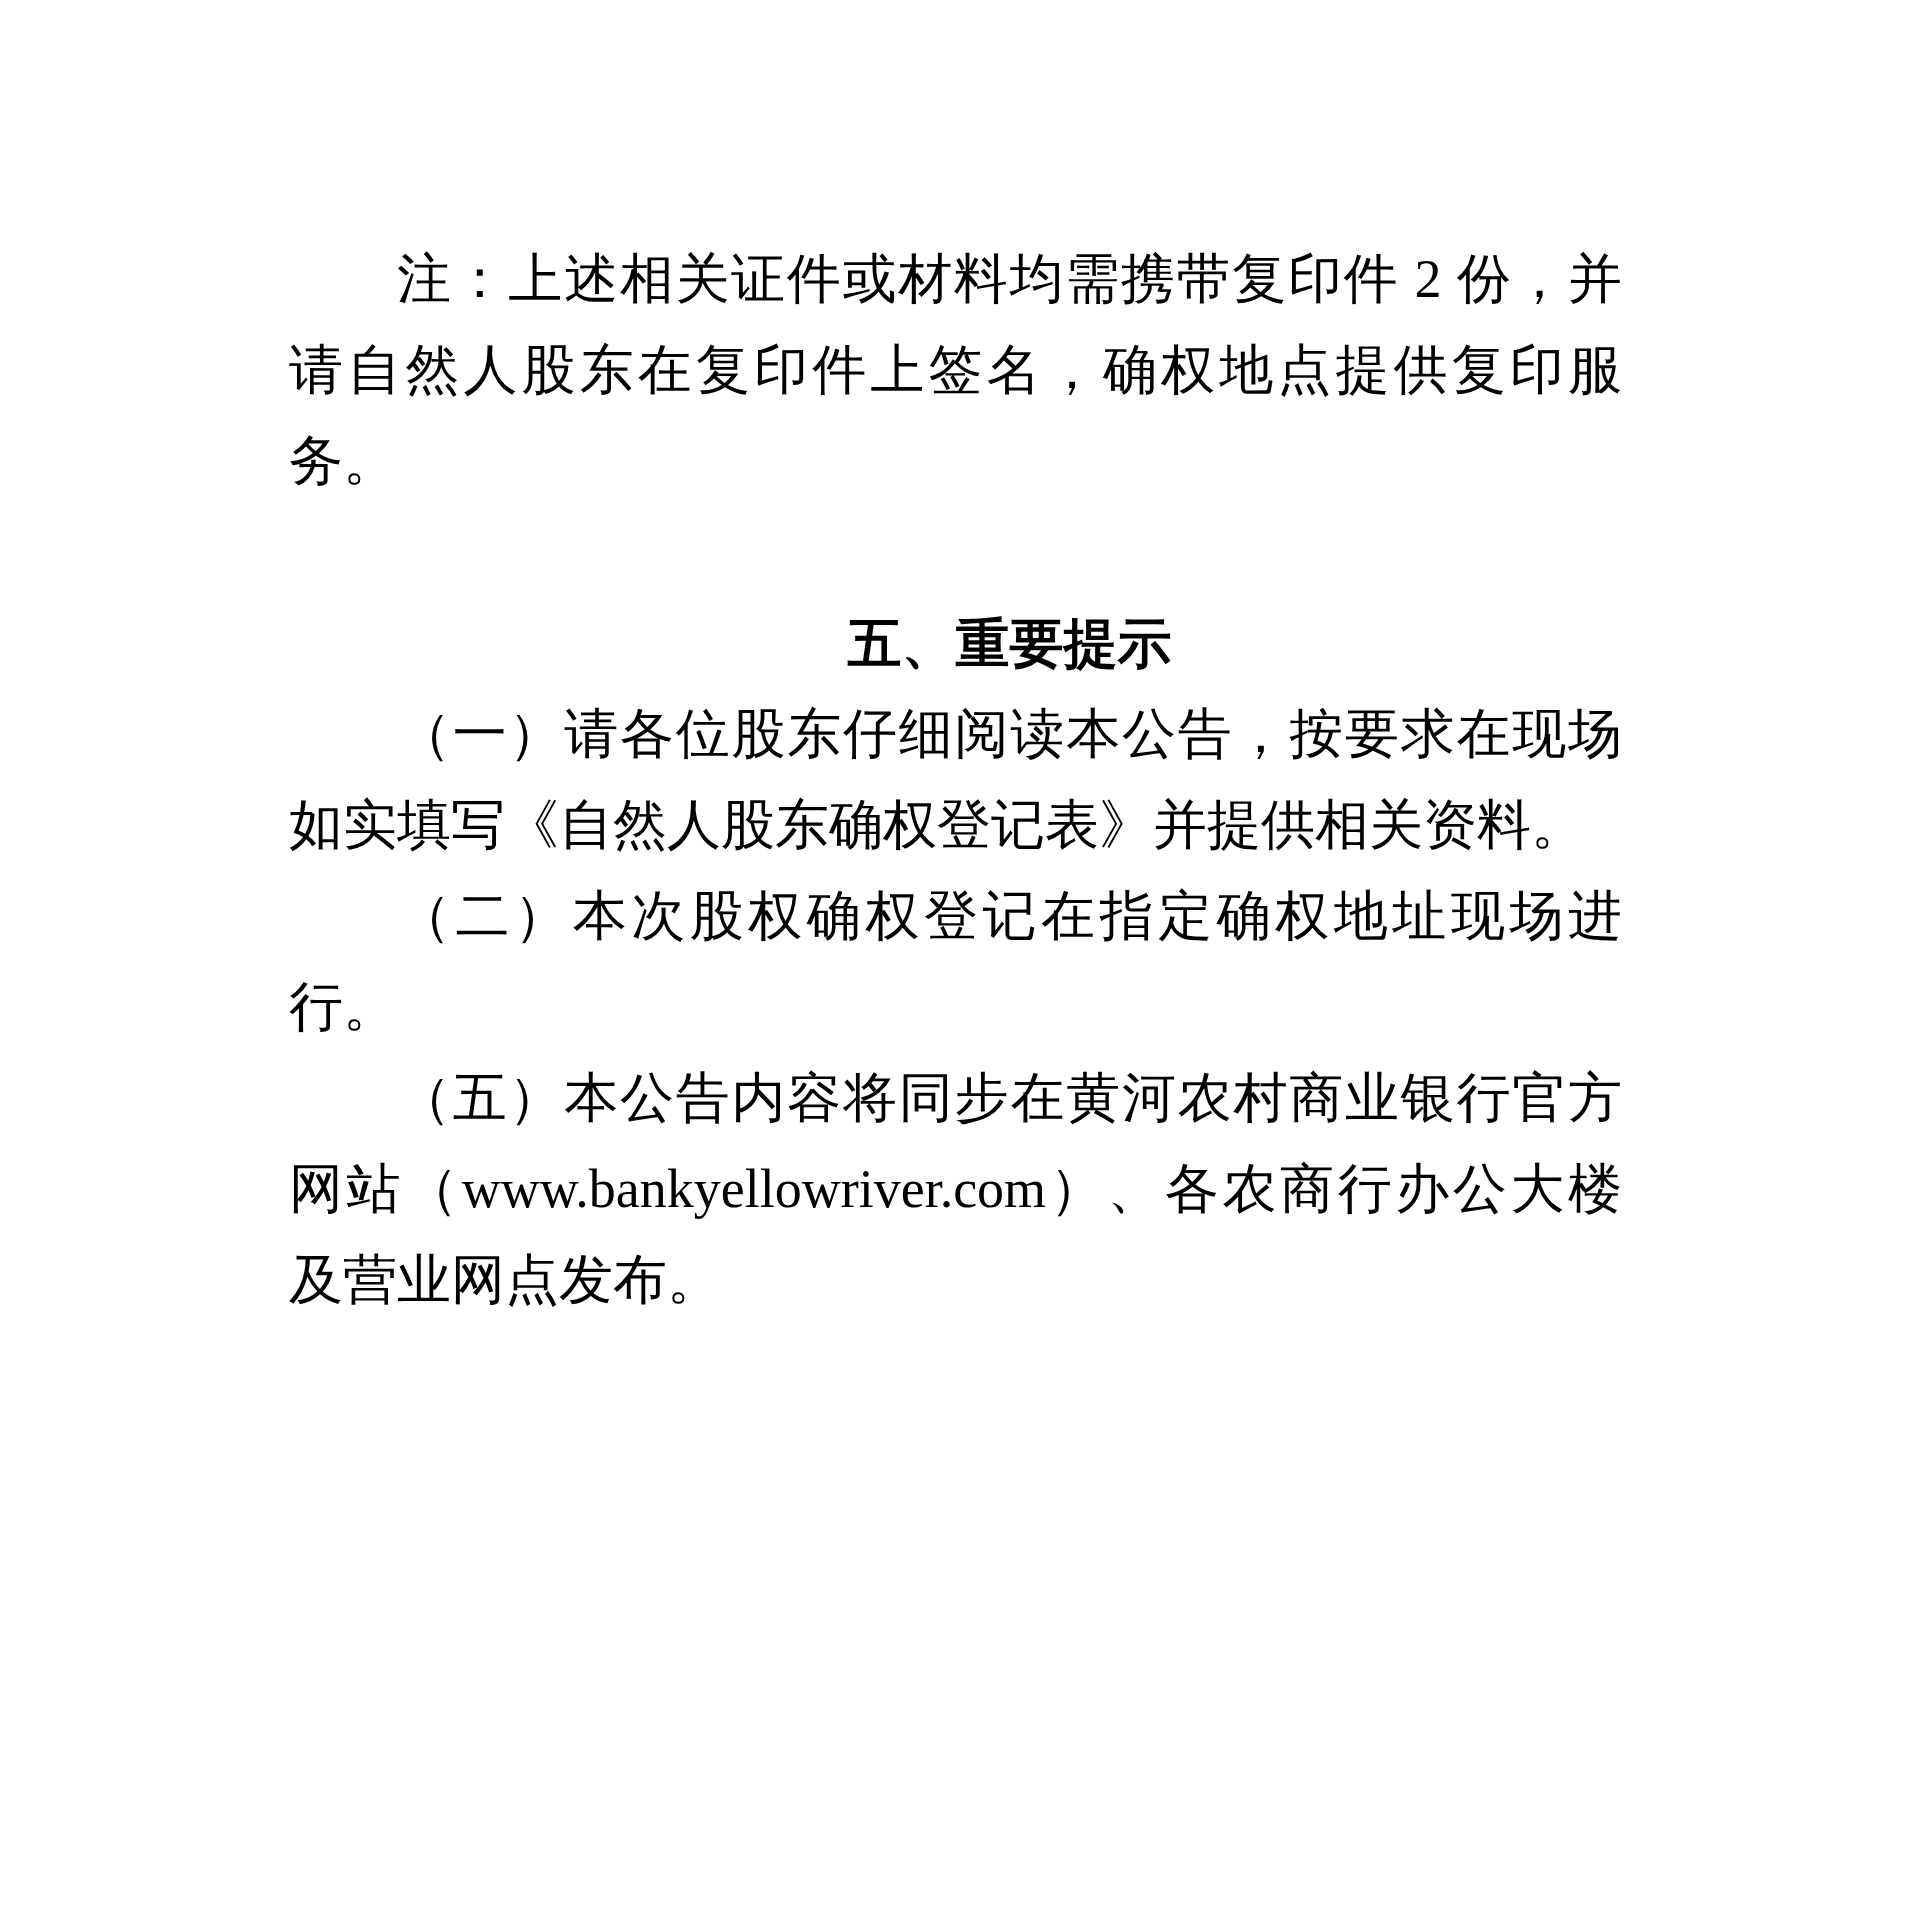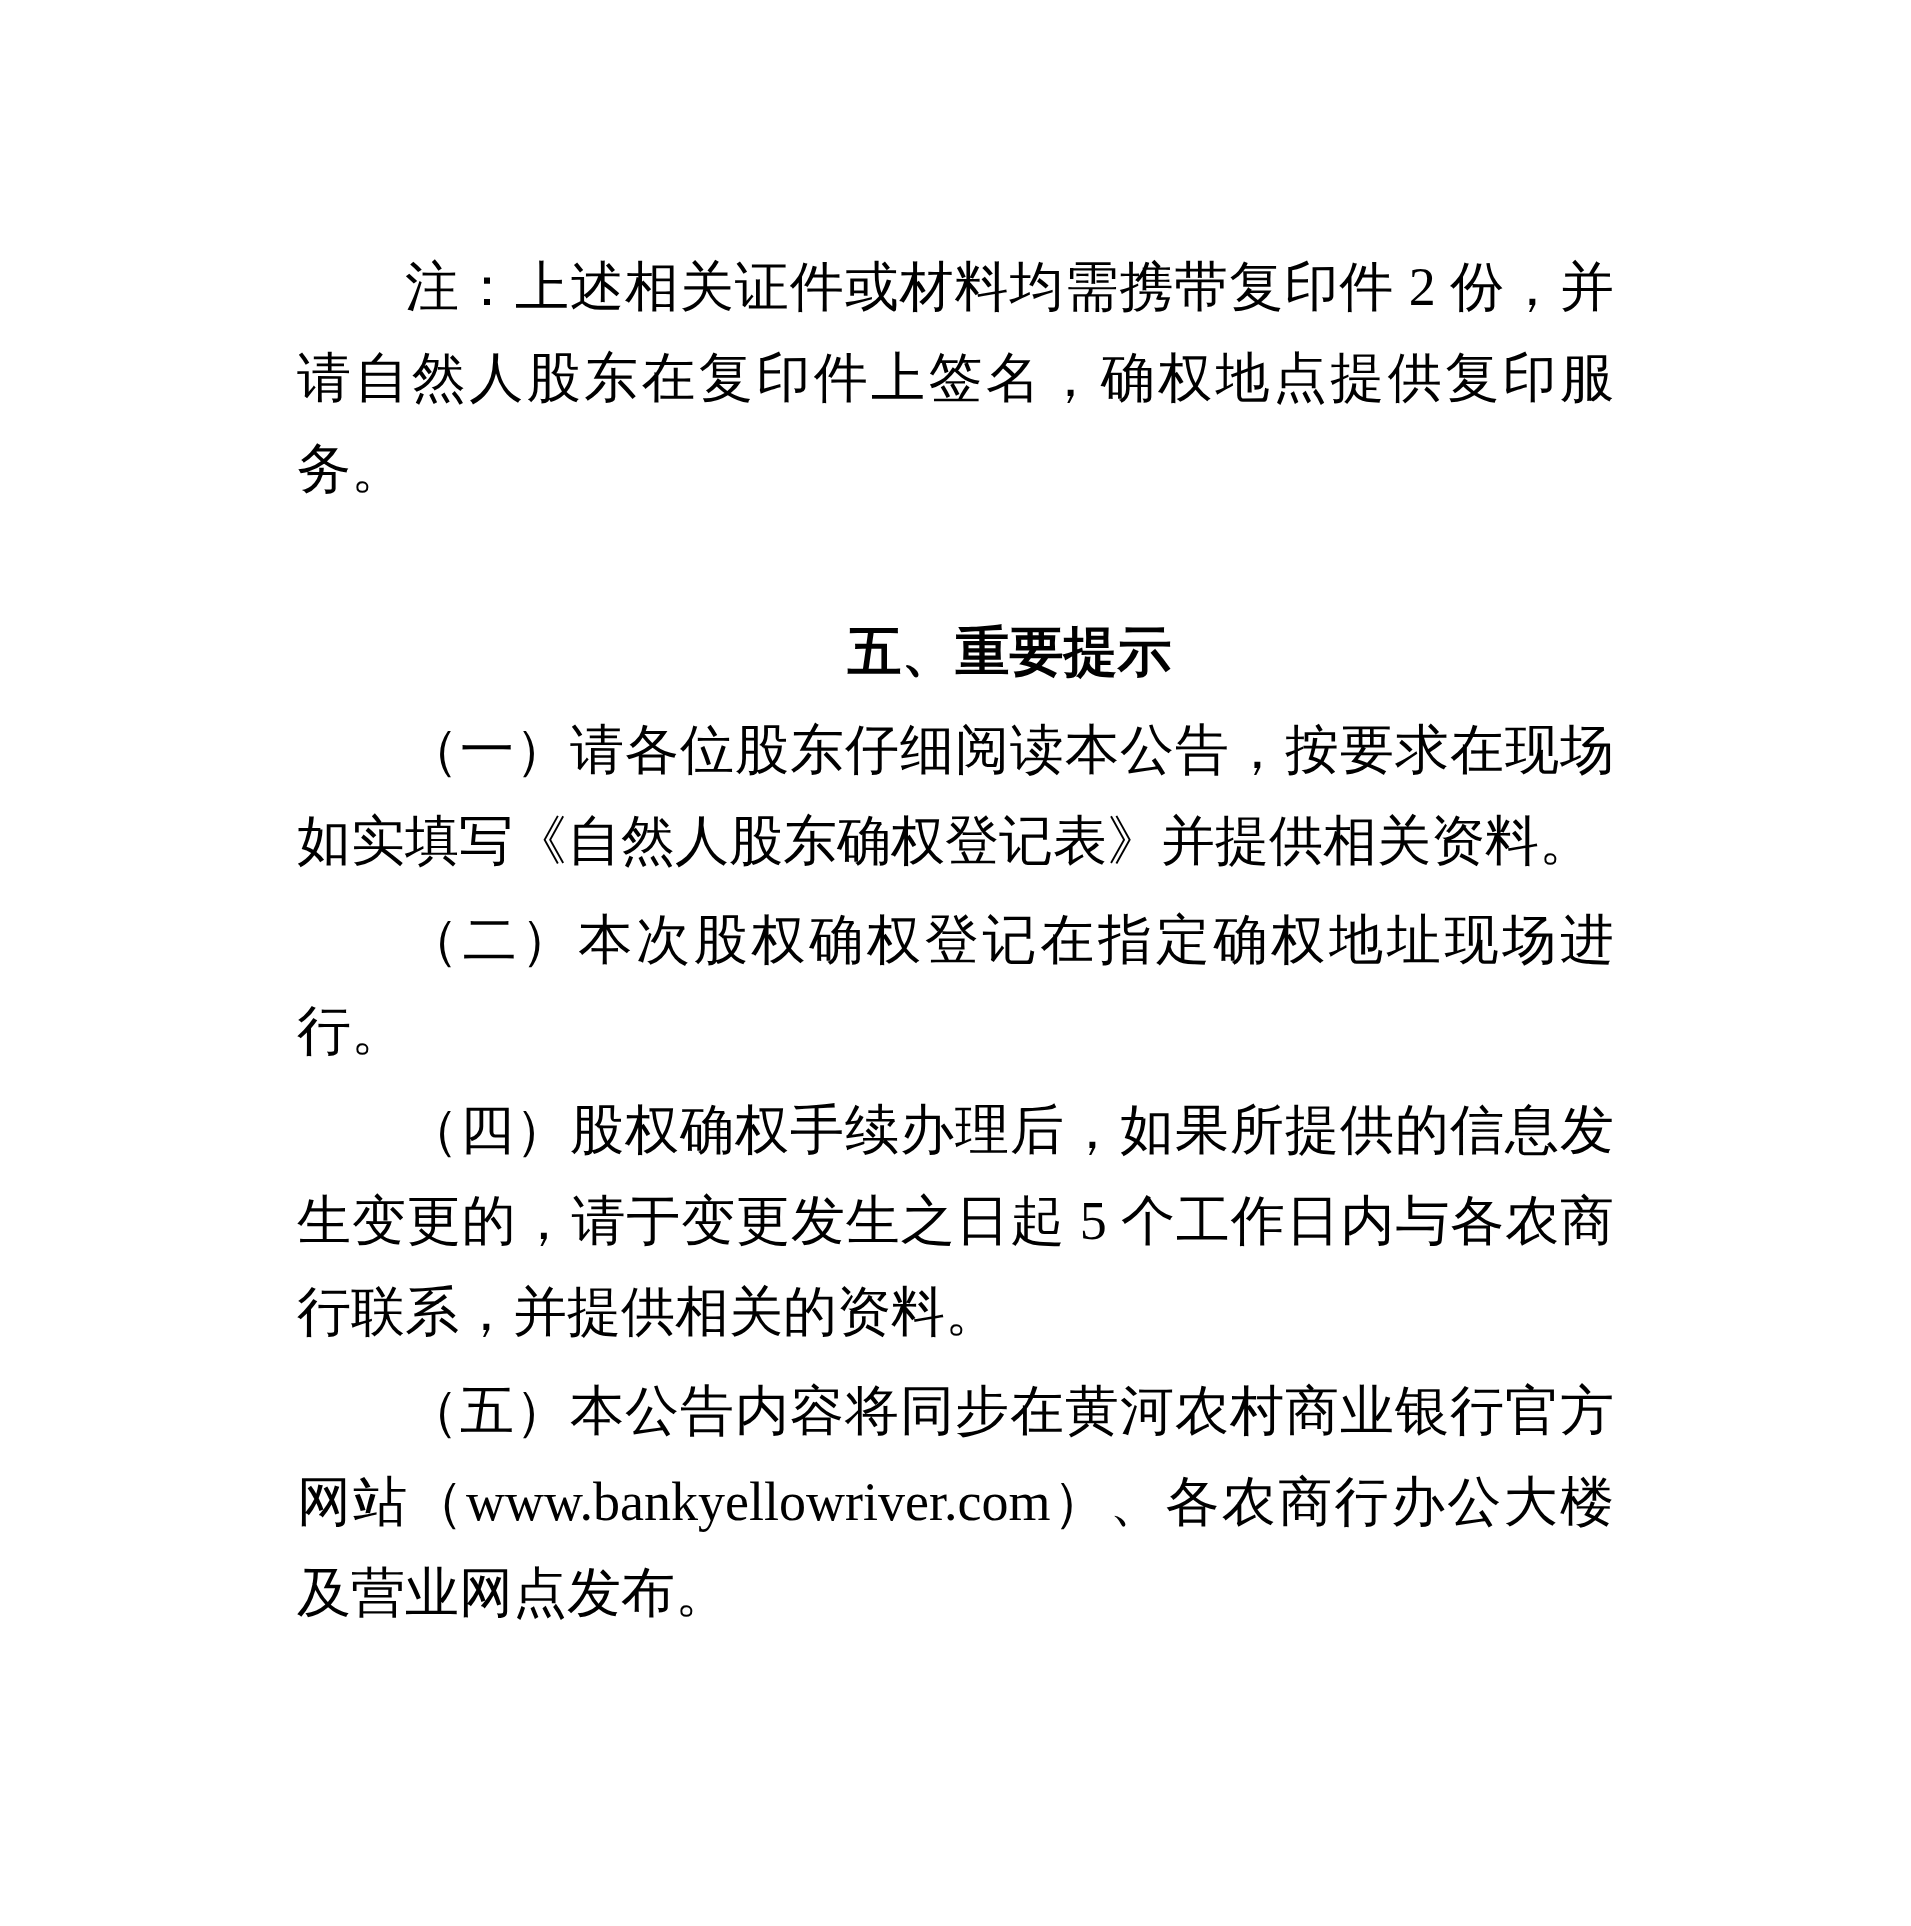--- a/index.html
+++ b/index.html
@@ -19,21 +19,21 @@
     left: 289px;
     top: 234px;
     width: 1333px;
     color: #000000;
     font-family: "Liberation Serif", "DejaVu Serif", serif;
     font-size: 54px;
     line-height: 91px;
     text-align: justify;
   }
   .body-para {
-    margin: 8px;
+    margin: 0;
     text-indent: 2em;
   }
   .heading {
     margin: 91px 0 0 0;
     font-size: 54px;
     line-height: 91px;
     font-weight: bold;
     font-family: "Liberation Sans", "DejaVu Sans", sans-serif;
     text-indent: 2em;
     text-align: center;
@@ -47,19 +47,18 @@
 
     <p class="body-para">注：上述相关证件或材料均需携带复印件 2 份，并请自然人股东在复印件上签名，确权地点提供复印服务。</p>
 
     <h2 class="heading">五、重要提示</h2>
 
     <p class="body-para">（一）请各位股东仔细阅读本公告，按要求在现场如实填写《自然人股东确权登记表》并提供相关资料。</p>
 
     <p class="body-para">（二）本次股权确权登记在指定确权地址现场进行。</p>
 
 
-    <p class="body-para">（四）股权确权手续办理后，如果所提供的信息发生变更的，请于变更发生之日起 5 个工作日内与各农商行联系，并提供相关的资料。</p>
 
     <p class="body-para">（五）本公告内容将同步在黄河农村商业银行官方网站（www.bankyellowriver.com）、各农商行办公大楼及营业网点发布。</p>
 
   </div>
 </div>
 
 
 </body></html>

